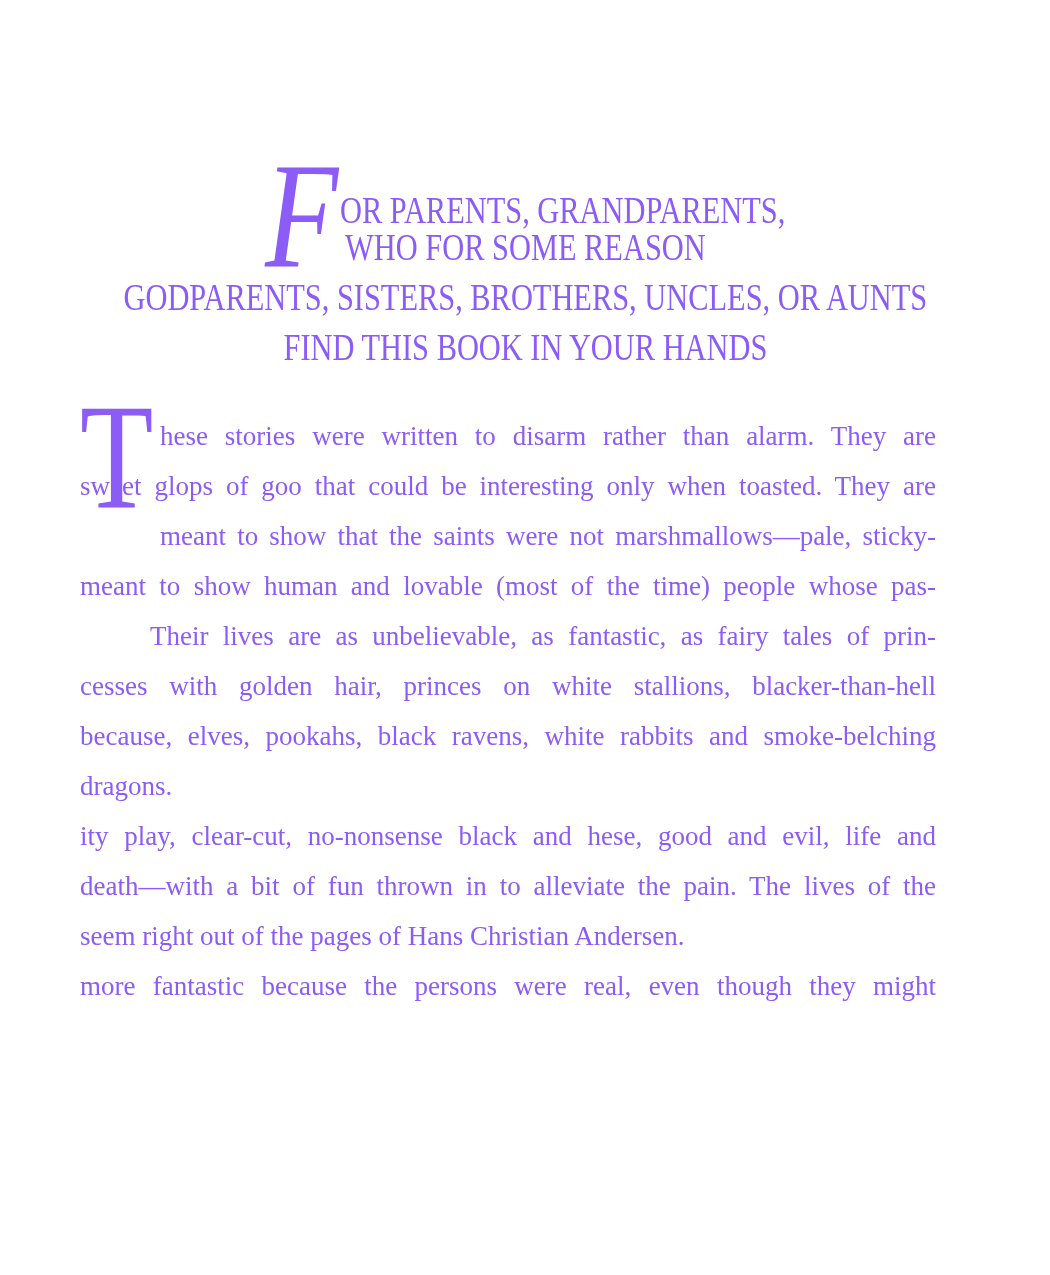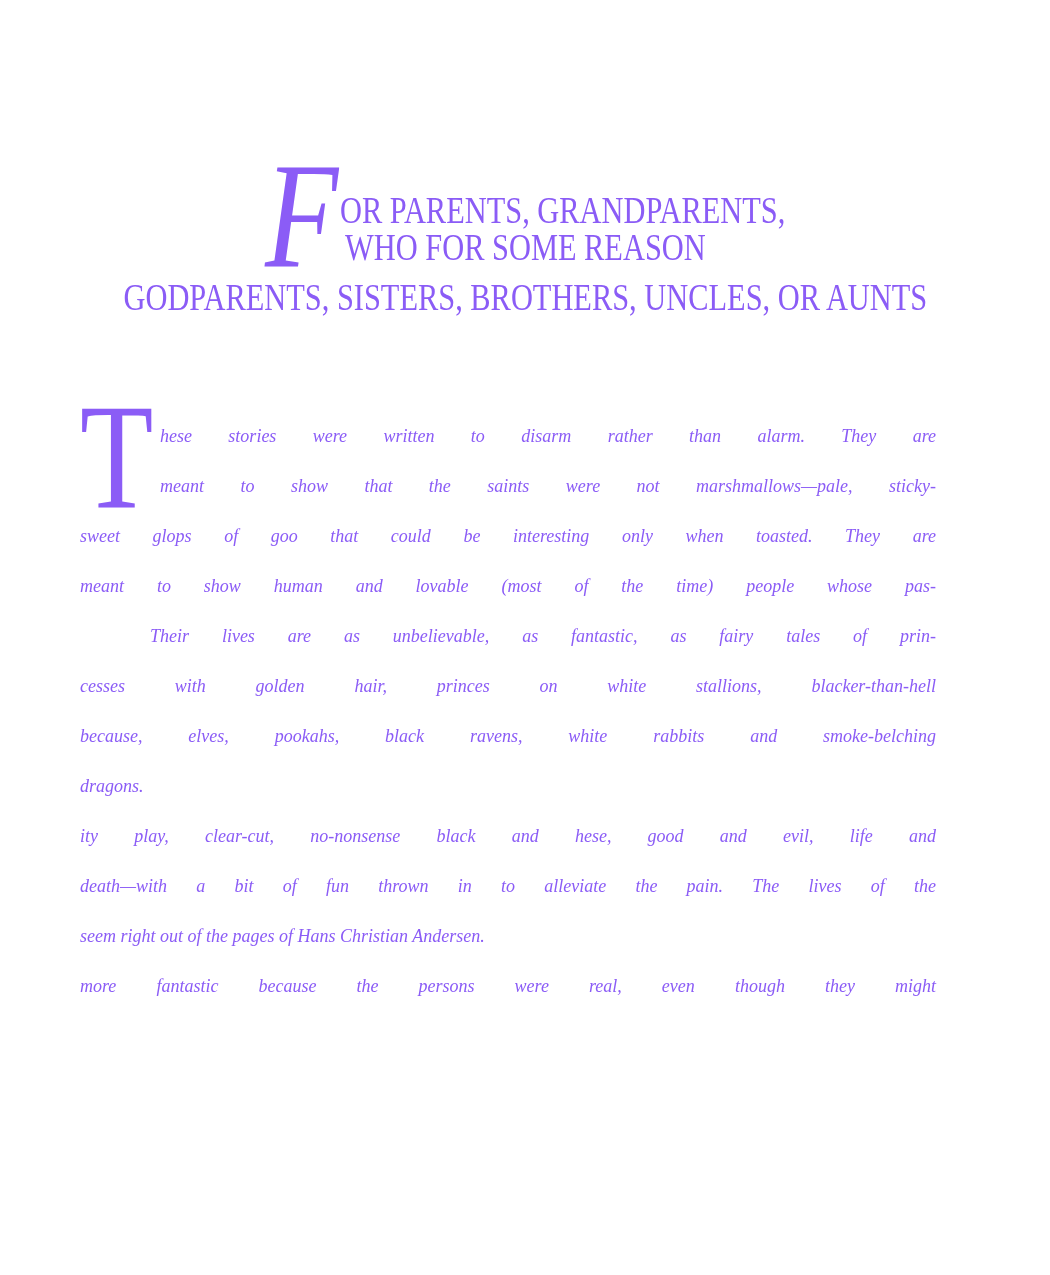--- a/index.html
+++ b/index.html
@@ -54,23 +54,22 @@
     top: 411px;
     left: 80px;
     width: 856px;
   }
   .paragraph {
     position: relative;
   }
   .line {
     height: 50px;
     line-height: 50px;
-    font-size: 18px;
+    font-size: 27px;
     white-space: normal;
-    font-style: italic;
   }
   .line.justify {
     text-align: justify;
     text-align-last: justify;
   }
   .line.dropcap-pad {
     padding-left: 80px;
   }
   .line.indent {
     padding-left: 70px;
@@ -93,28 +92,31 @@
   <div class="heading">
     <div class="heading-line">
       <span class="hscale"><span class="f-initial">F</span><span>OR PARENTS, GRANDPARENTS,</span></span>
     </div>
     <div class="heading-line">
       <span class="hscale">WHO FOR SOME REASON</span>
     </div>
     <div class="heading-line">
       <span class="hscale">GODPARENTS, SISTERS, BROTHERS, UNCLES, OR AUNTS</span>
     </div>
+    <div class="heading-line">
+      <span class="hscale">FIND THIS BOOK IN YOUR HANDS</span>
+    </div>
   </div>
 
   <div class="body-text">
       <div class="paragraph">
         <span class="drop-cap">T</span>
         <div class="line justify dropcap-pad">hese stories were written to disarm rather than alarm. They are</div>
+        <div class="line justify">sweet glops of goo that could be interesting only when toasted. They are</div>
         <div class="line justify dropcap-pad">meant to show that the saints were not marshmallows—pale, sticky-</div>
-        <div class="line justify">sweet glops of goo that could be interesting only when toasted. They are</div>
         <div class="line justify">meant to show human and lovable (most of the time) people whose pas-</div>
       </div>
       <div class="paragraph">
         <div class="line justify indent">Their lives are as unbelievable, as fantastic, as fairy tales of prin-</div>
         <div class="line justify">cesses with golden hair, princes on white stallions, blacker-than-hell</div>
         <div class="line justify">because, elves, pookahs, black ravens, white rabbits and smoke-belching</div>
         <div class="line">dragons.</div>
       </div>
       <div class="paragraph">
         <div class="line justify">ity play, clear-cut, no-nonsense black and hese, good and evil, life and</div>

